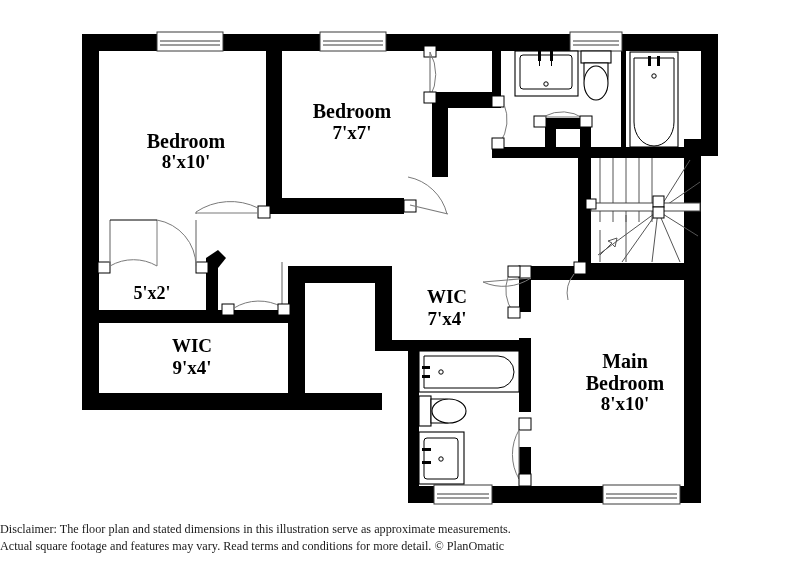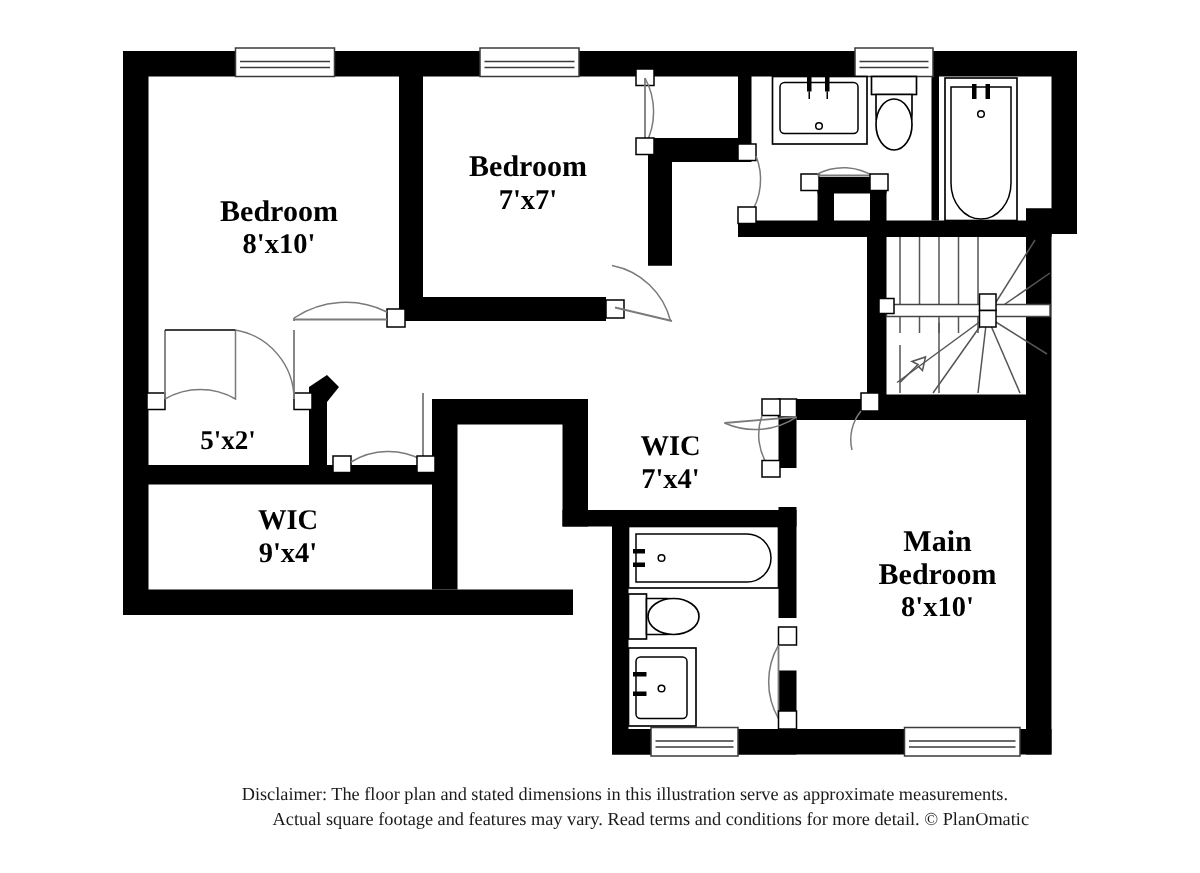--- a/index.html
+++ b/index.html
@@ -41,28 +41,28 @@
     font-family: "Liberation Serif", "DejaVu Serif", serif;
     font-weight: bold;
     fill: #000000;
     text-anchor: middle;
     dominant-baseline: middle;
   }
   .disclaimer {
     position: absolute;
     left: 0;
     width: 672px;
-    text-align: right;
+    text-align: left;
     font-family: "Liberation Serif", "DejaVu Serif", serif;
     font-size: 12.2px;
     color: #1a1a1a;
     line-height: 17px;
   }
   #disclaimer-line1 { top: 521px; }
-  #disclaimer-line2 { top: 538px; margin-left: 14px; }
+  #disclaimer-line2 { top: 538px; }
 </style>
 </head>
 <body>
 
 <div id="plan-root">
 <svg id="floorplan-svg" viewBox="0 0 800 582" xmlns="http://www.w3.org/2000/svg">
 
   <g>
 
     <rect class="wall" x="82" y="34" width="636" height="17"></rect>

